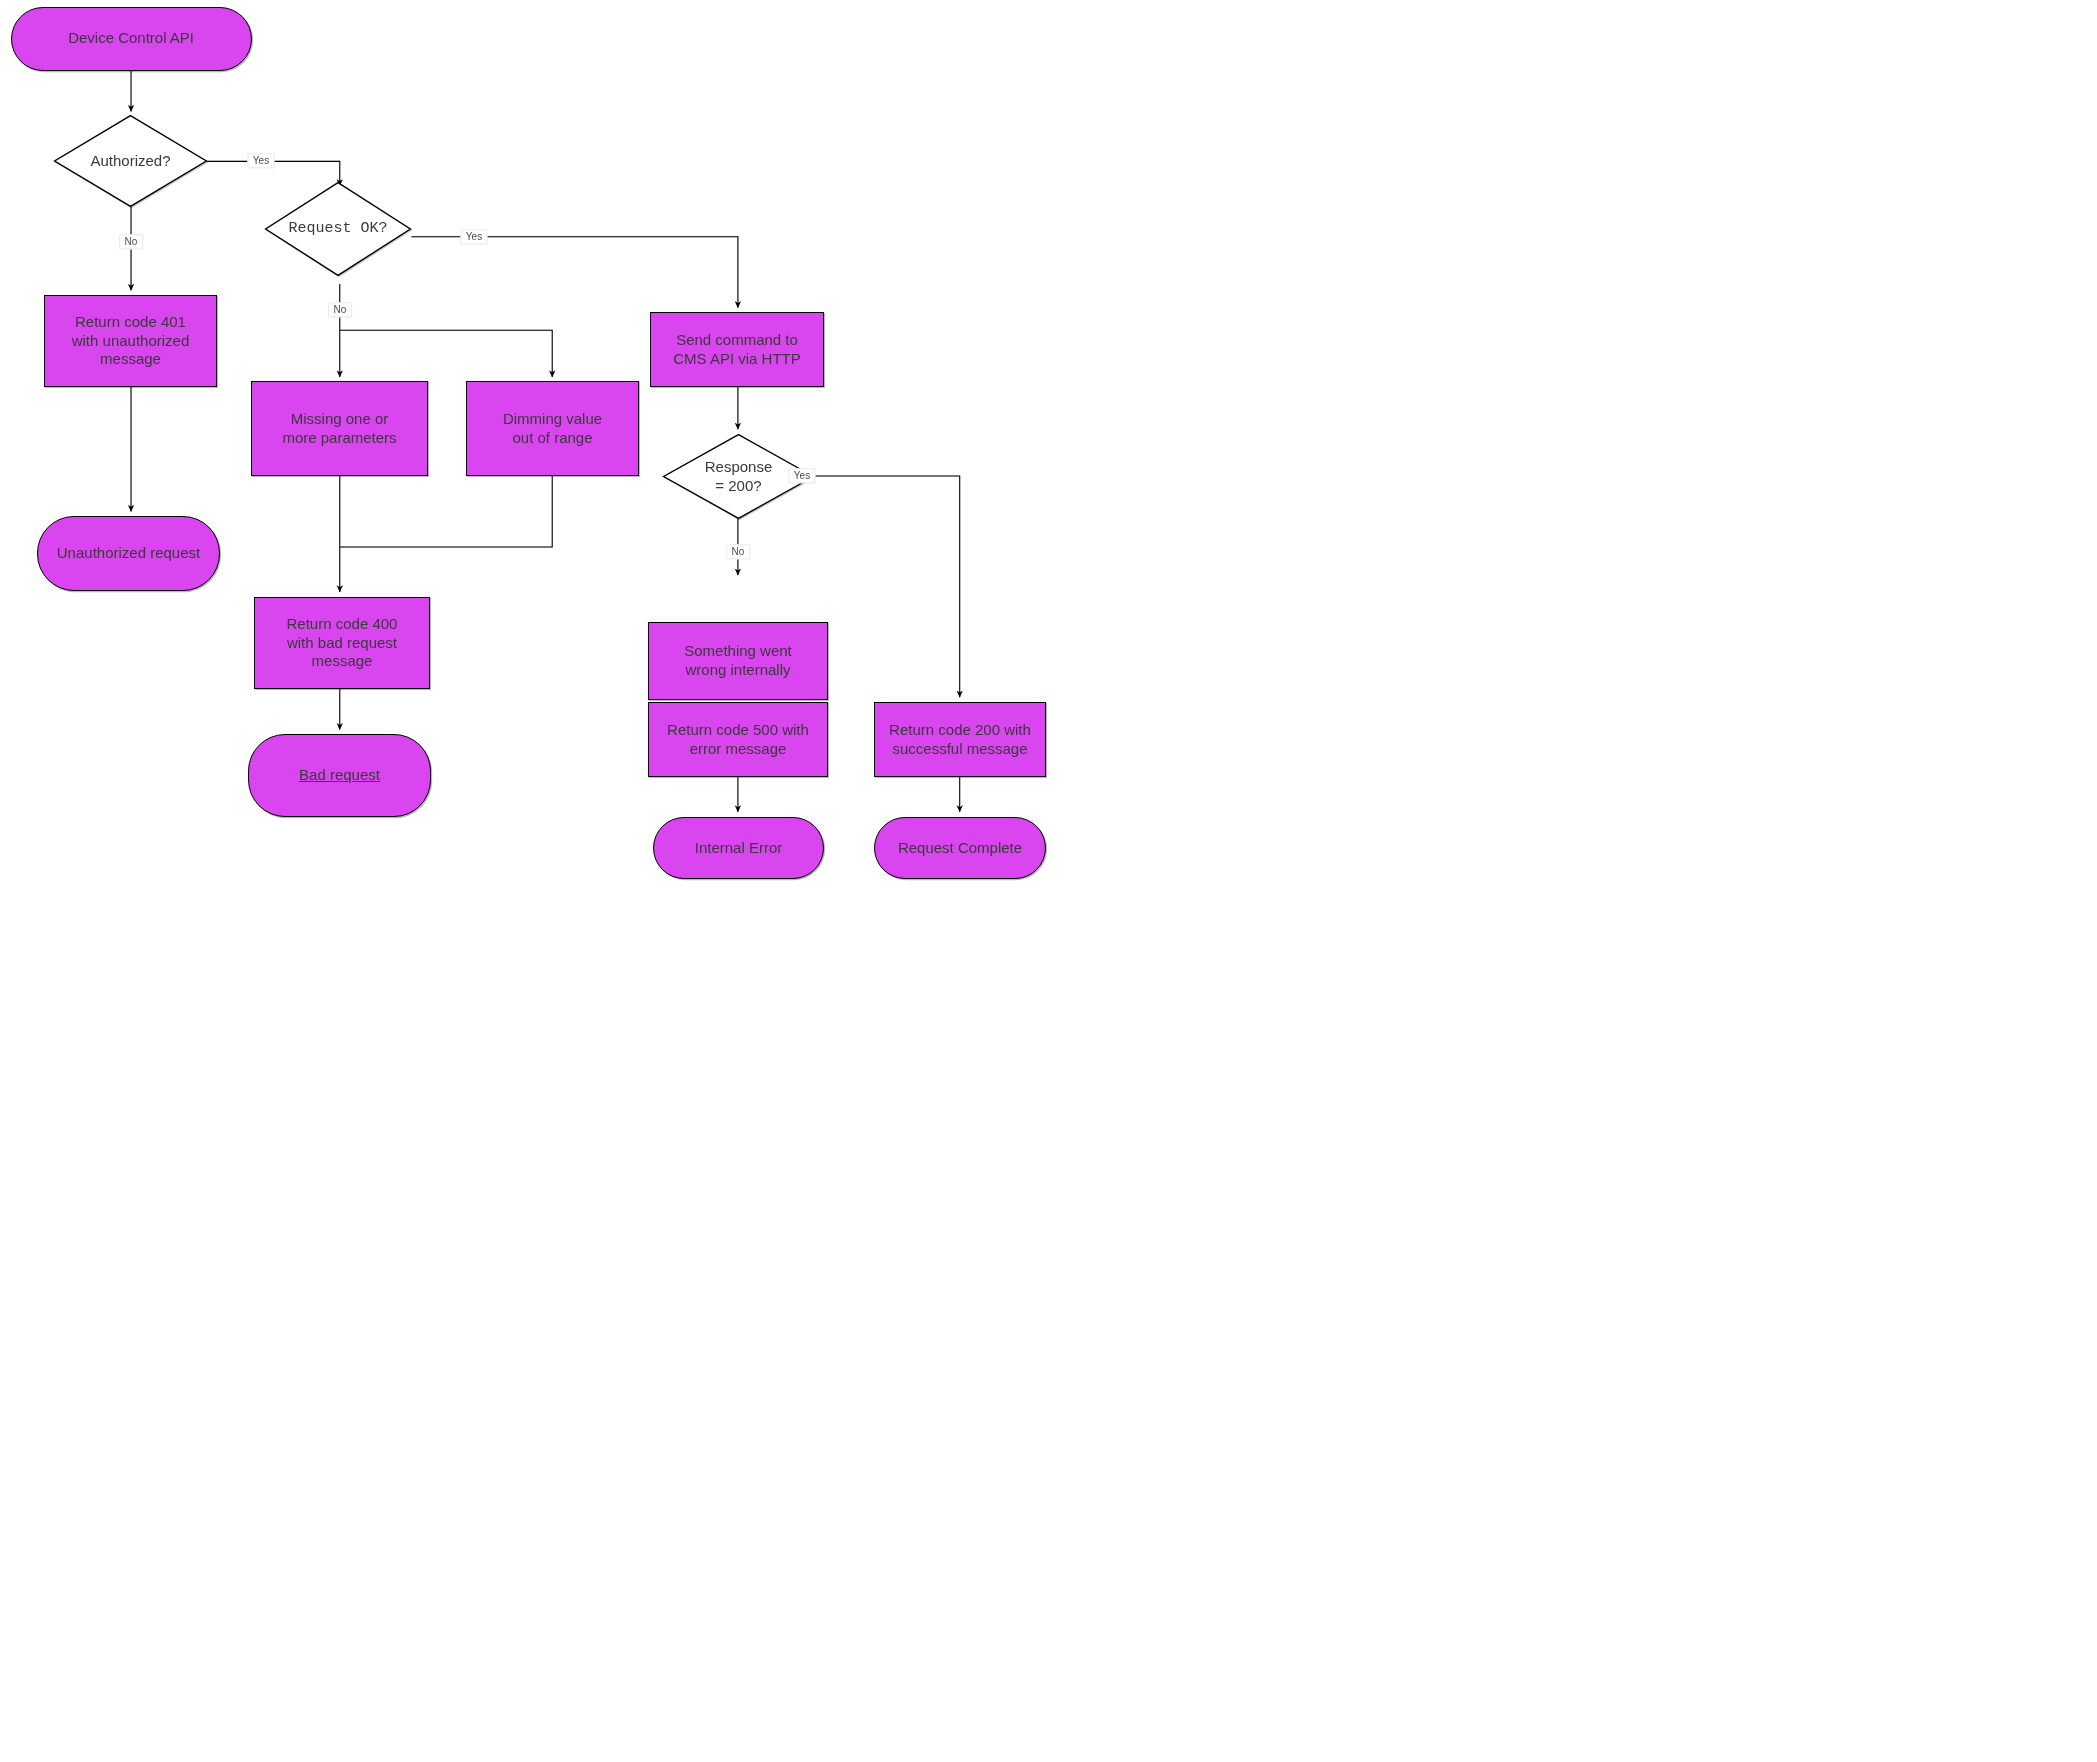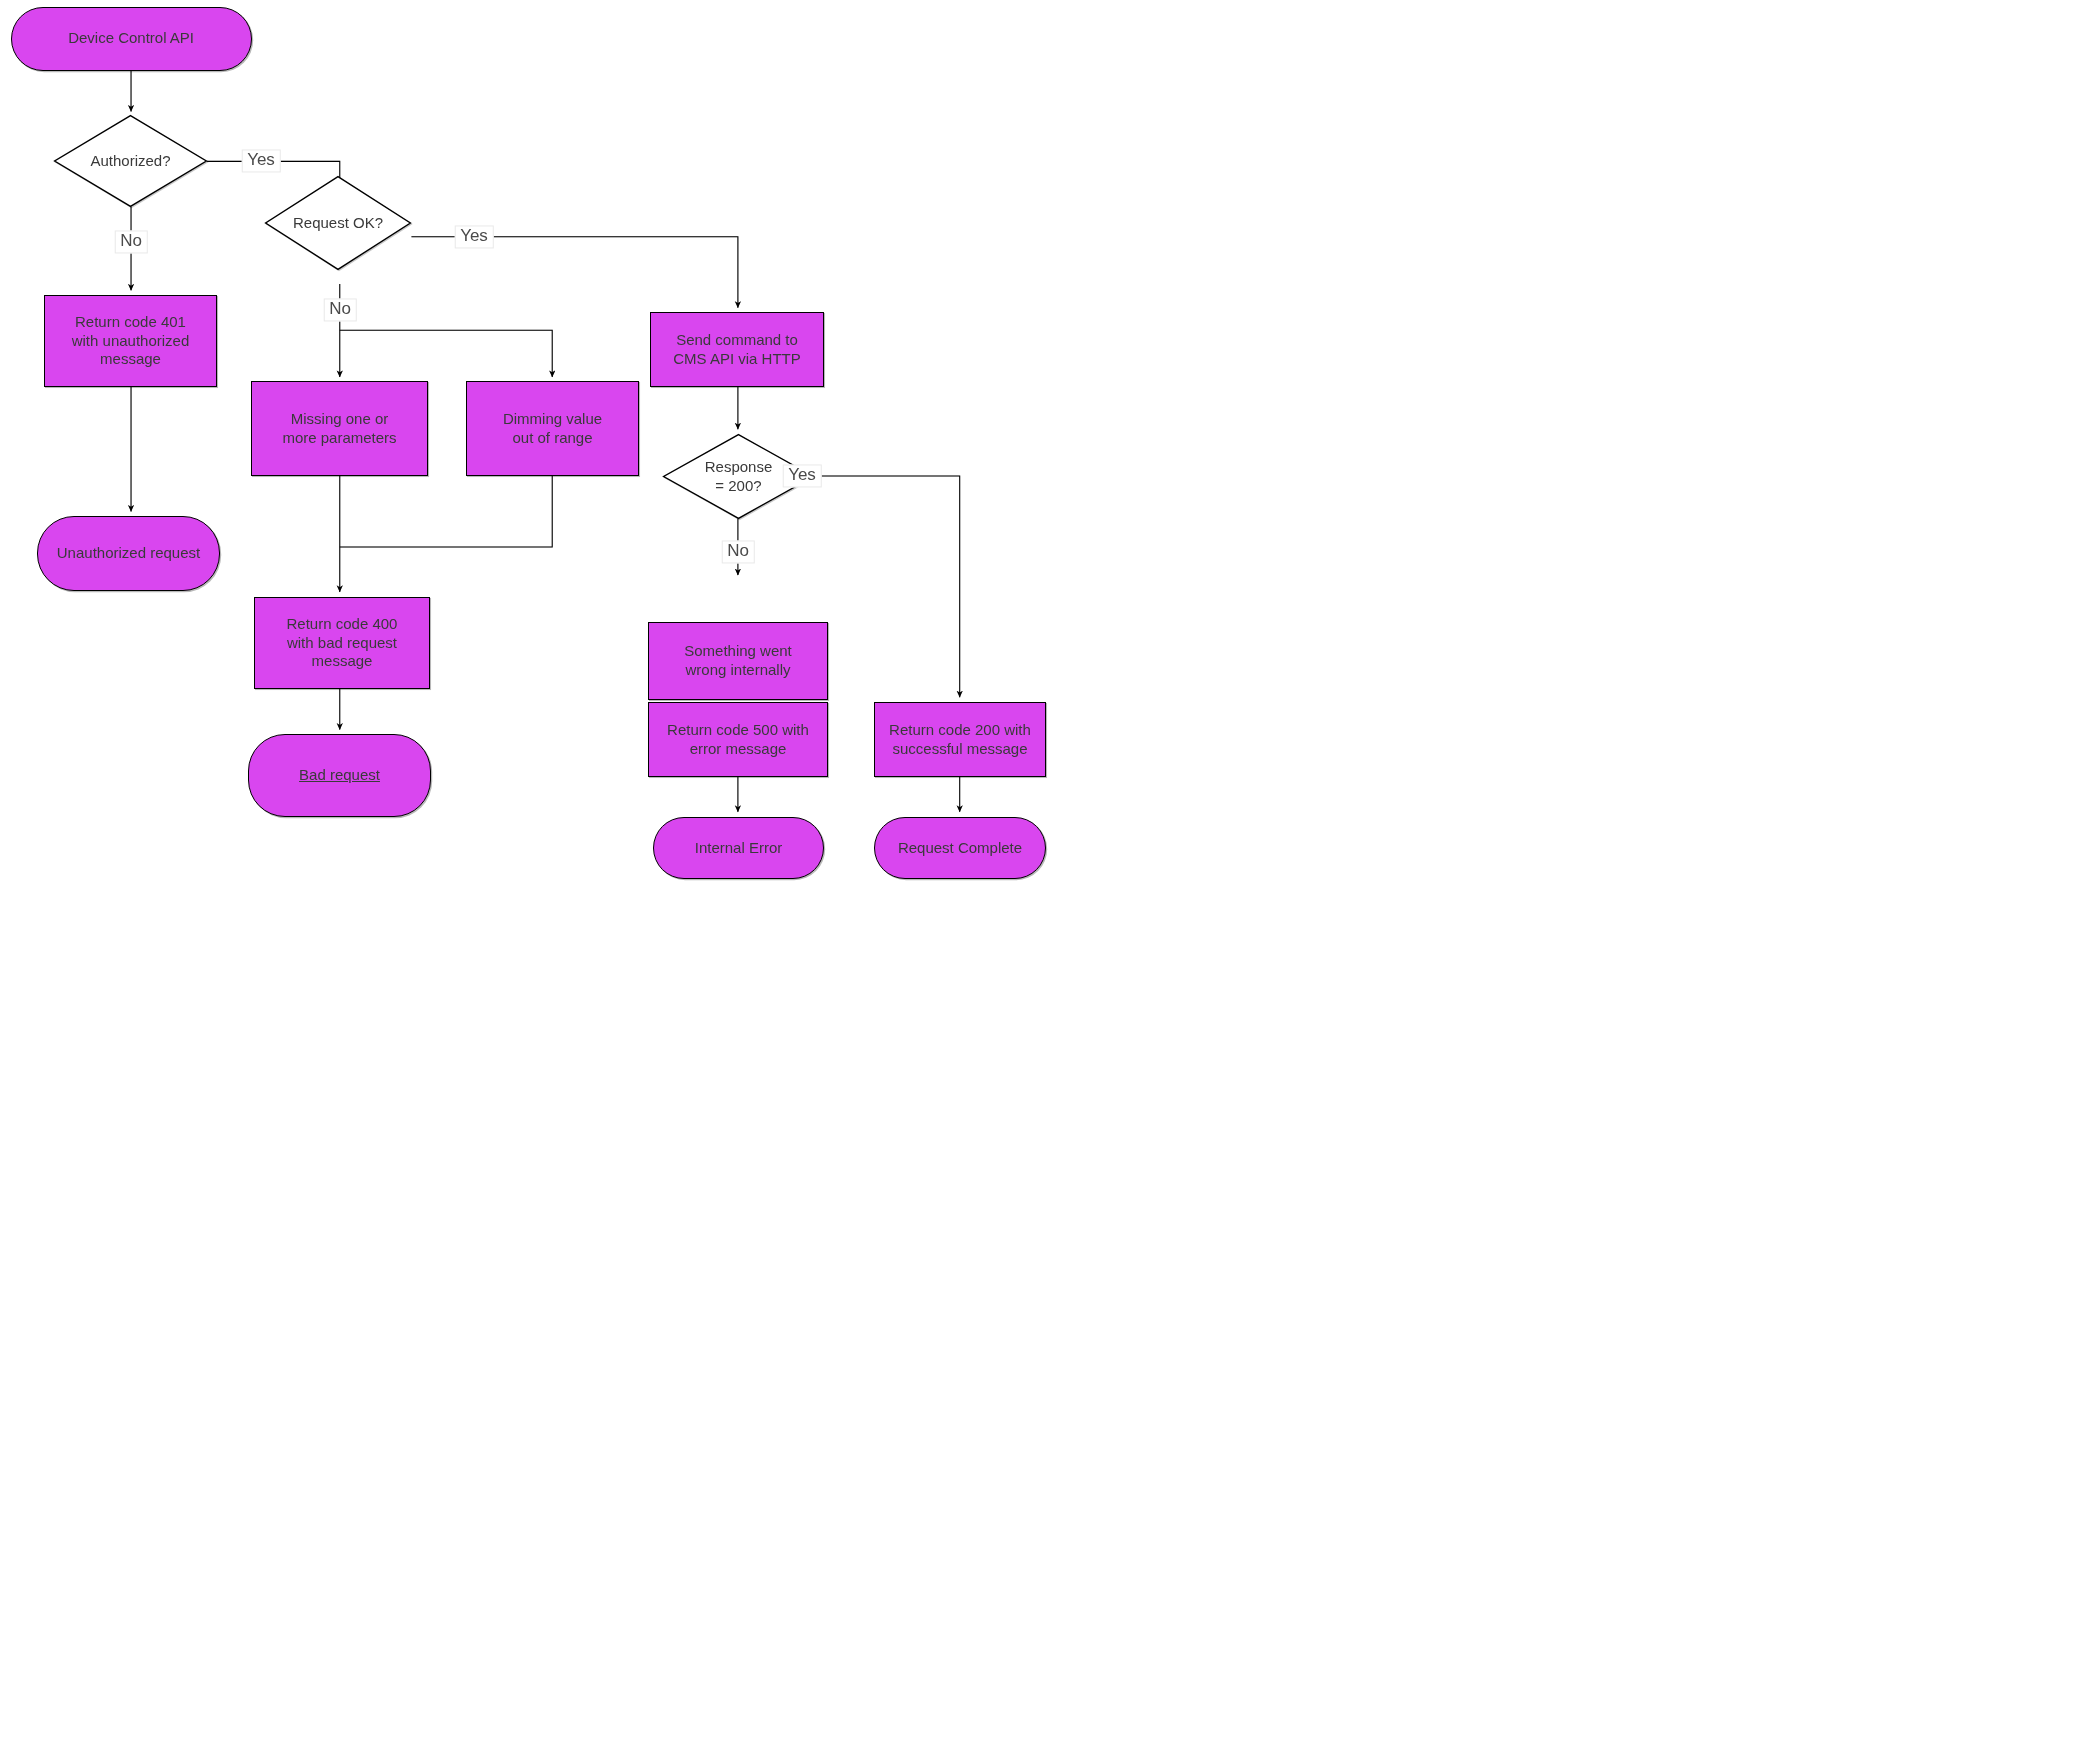--- a/index.html
+++ b/index.html
@@ -60,21 +60,21 @@
     position: relative;
     display: inline-block;
     z-index: 2;
   }
   .edge-label {
     position: absolute;
     transform: translate(-50%, -50%);
     background: #ffffff;
     border: 0.6px solid #e9e9e9;
     color: #4a4a4a;
-    font-size: 17px;
+    font-size: 10px;
     line-height: 1.1;
     padding: 1.2px 4.4px;
     z-index: 3;
     white-space: nowrap;
   }
 </style>
 </head>
 <body>
 
 <div id="canvas">
@@ -115,21 +115,21 @@
   </div>
 
   <div class="node process" style="left:44px; top:295px; width:173px; height:92px;">
     <span class="txt" style="max-width:133px">Return code 401 with unauthorized message</span>
   </div>
 
   <div class="node terminal terminal-mid" style="left:37px; top:516px; width:183px; height:75px;">
     <span class="txt" style="max-width:175px">Unauthorized request</span>
   </div>
 
-  <div class="node decision" style="left:265px; top:176px; width:146px; height:94px;">
+  <div class="node decision" style="left:265px; top:182px; width:146px; height:94px;font-family:Liberation Mono, monospace;">
     <svg viewBox="0 0 235 151" preserveAspectRatio="none">
       <polygon points="117.5,1 234,75.5 117.5,150 1,75.5" fill="#ffffff" stroke="#000000" stroke-width="1.4" vector-effect="non-scaling-stroke"></polygon>
     </svg>
     <span class="txt" style="max-width:118px">Request OK?</span>
   </div>
 
   <div class="node process" style="left:466px; top:381px; width:173px; height:95px;">
     <span class="txt" style="max-width:112px">Dimming value out of range</span>
   </div>
 

